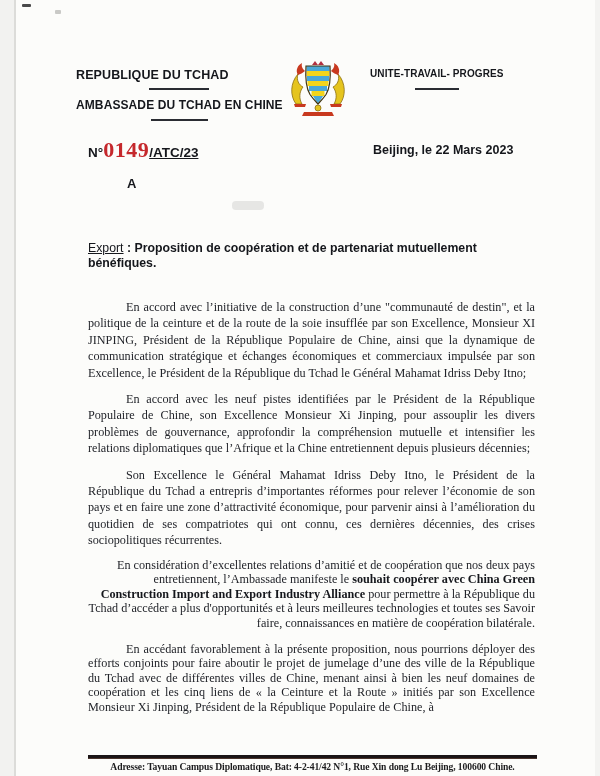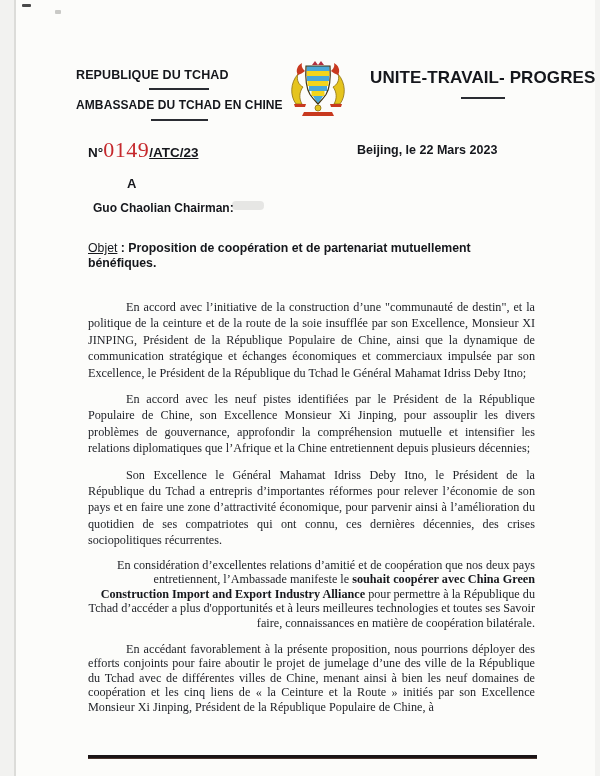--- a/index.html
+++ b/index.html
@@ -20,30 +20,30 @@
   .smudge{position:absolute;left:232px;top:201px;width:32px;height:9px;background:#d4d4d2;opacity:.55;border-radius:4px;}
 
   
   .hdr-left{position:absolute;left:76px;top:68px;text-align:center;}
   .hdr-left .l1{font-weight:700;font-size:12.5px;letter-spacing:.1px;color:#15171c;text-align:left;}
   .hdr-left .l2{font-weight:700;font-size:12px;letter-spacing:.1px;color:#15171c;text-align:left;}
   .hrule{height:2px;background:#2a2c32;}
   .hdr-left .r1{width:60px;margin:6px auto 8px;}
   .hdr-left .r2{width:57px;margin:7px auto 0;}
   .hdr-right{position:absolute;left:370px;top:68px;text-align:center;}
-  .hdr-right .l1{font-weight:700;font-size:17px;letter-spacing:.1px;color:#15171c;}
+  .hdr-right .l1{font-weight:700;font-size:10px;letter-spacing:.1px;color:#15171c;}
   .hdr-right .r1{width:44px;margin:9px auto 0;}
   .coat{position:absolute;left:286px;top:58px;width:64px;height:64px;}
 
   
   .ref{position:absolute;left:88px;top:137px;white-space:nowrap;}
   .ref .pre{font-weight:700;font-size:13.5px;color:#15171c;}
-  .ref .num{font-family:"Liberation Serif", serif;font-weight:400;font-size:22px;color:#c5282c;letter-spacing:.5px;}
+  .ref .num{font-family:"Liberation Serif", serif;font-weight:700;font-size:22px;color:#c5282c;letter-spacing:.5px;}
   .ref .suf{font-weight:700;font-size:13.5px;color:#15171c;text-decoration:underline;}
-  .date{position:absolute;left:357px;top:143px;font-weight:700;font-size:12.5px;color:#15171c;}
+  .date{position:absolute;left:373px;top:143px;font-weight:700;font-size:12.5px;color:#15171c;}
 
   
   .to-label{position:absolute;left:127px;top:176px;font-weight:700;font-size:13px;color:#15171c;}
   .addressee{position:absolute;left:93px;top:201px;line-height:14.5px;}
   .addressee .name{font-weight:700;font-size:12px;color:#15171c;}
   .addressee .org{font-weight:700;font-size:11.6px;color:#15171c;}
 
   
   .subject{position:absolute;left:88px;top:241px;width:452px;font-size:12.3px;line-height:14.8px;color:#15171c;}
   .subject .lbl{text-decoration:underline;font-weight:400;}
@@ -122,30 +122,30 @@
 
   <div class="ref">
     <span class="pre">N°</span><span class="num">0149</span><span class="suf">/ATC/23</span>
   </div>
   <div class="date">Beijing, le 22 Mars 2023</div>
 
   <div class="to-label">A</div>
   <div class="smudge"></div>
 
   <div class="addressee">
-    <div class="name">Guo Chaolian Chairman:</div>
   </div>
 
   <div class="subject">
-    <span class="lbl">Objet</span><span class="sep"> : </span><span class="txt">Proposition de coopération et de partenariat mutuellement bénéfiques.</span>
+    <span class="lbl">Export</span><span class="sep"> : </span><span class="txt">Proposition de coopération et de partenariat mutuellement bénéfiques.</span>
   </div>
 
   <div class="body-text">
     <p class="para-a indent mb10">En accord avec l’initiative de la construction d’une "communauté de destin", et la politique de la ceinture et de la route de la soie insufflée par son Excellence, Monsieur XI JINPING, Président de la République Populaire de Chine, ainsi que la dynamique de communication stratégique et échanges économiques et commerciaux impulsée par son Excellence, le Président de la République du Tchad le Général Mahamat Idriss Deby Itno;</p>
     <p class="para-a indent mb10">En accord avec les neuf pistes identifiées par le Président de la République Populaire de Chine, son Excellence Monsieur Xi Jinping, pour assouplir les divers problèmes de gouvernance, approfondir la compréhension mutuelle et intensifier les relations diplomatiques que l’Afrique et la Chine entretiennent depuis plusieurs décennies;</p>
     <p class="para-a indent mb9">Son Excellence le Général Mahamat Idriss Deby Itno, le Président de la République du Tchad a entrepris d’importantes réformes pour relever l’économie de son pays et en faire une zone d’attractivité économique, pour parvenir ainsi à l’amélioration du quotidien de ses compatriotes qui ont connu, ces dernières décennies, des crises sociopolitiques récurrentes.</p>
     <p class="para-b mb11"><span>En considération d’excellentes relations d’amitié et de coopération que nos deux pays entretiennent, l’Ambassade manifeste le </span><b>souhait coopérer avec China Green Construction Import and Export Industry Alliance</b><span> pour permettre à la République du Tchad d’accéder a plus d'opportunités et à leurs meilleures technologies et toutes ses Savoir faire, connaissances en matière de coopération bilatérale.</span></p>
     <p class="para-b indent jst">En accédant favorablement à la présente proposition, nous pourrions déployer des efforts conjoints pour faire aboutir le projet de jumelage d’une des ville de la République du Tchad avec de différentes villes de Chine, menant ainsi à bien les neuf domaines de coopération et les cinq liens de « la Ceinture et la Route » initiés par son Excellence Monsieur Xi Jinping, Président de la République Populaire de Chine, à</p>
   </div>
 
   <div class="footer-rule"></div>
+  <div class="footer-text">Adresse: Tayuan Campus Diplomatique, Bat: 4-2-41/42 N°1, Rue Xin dong Lu Beijing, 100600 Chine.</div>
 
 </div>
 
 </body></html>

